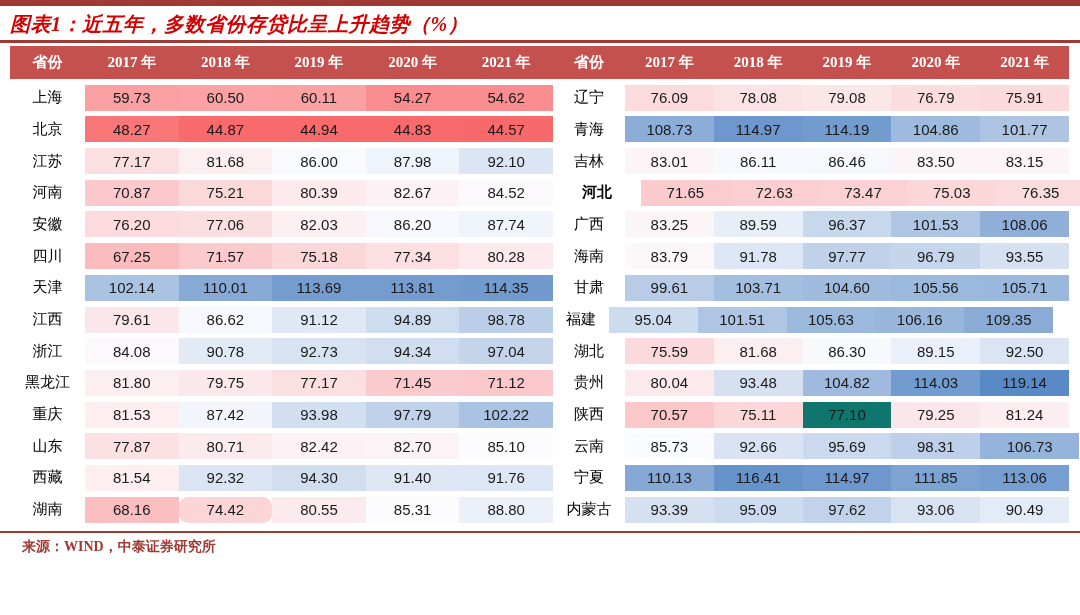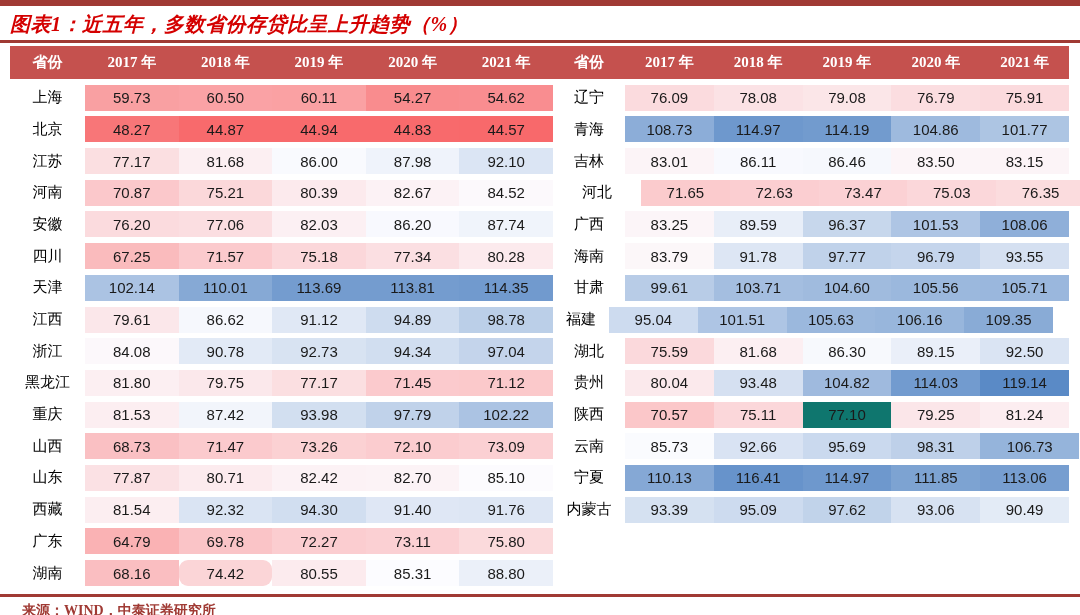--- a/index.html
+++ b/index.html
@@ -123,50 +123,34 @@
       </div>
       <div class="hrow body">
         <div class="bcell prov" style="width: 75px;">重庆</div>
         <div class="bcell val" style="width: 93.6px; background: rgb(252, 238, 241);">81.53</div>
         <div class="bcell val" style="width: 93.6px; background: rgb(242, 245, 251);">87.42</div>
         <div class="bcell val" style="width: 93.6px; background: rgb(210, 223, 240);">93.98</div>
         <div class="bcell val" style="width: 93.6px; background: rgb(192, 210, 234);">97.79</div>
         <div class="bcell val" style="width: 93.6px; background: rgb(171, 195, 227);">102.22</div>
       </div>
       <div class="hrow body">
-        <div class="bcell prov" style="width: 75px;">山西</div>
-        <div class="bcell val" style="width: 93.6px; background: rgb(250, 192, 195);">68.73</div>
-        <div class="bcell val" style="width: 93.6px; background: rgb(251, 202, 205);">71.47</div>
-        <div class="bcell val" style="width: 93.6px; background: rgb(251, 209, 211);">73.26</div>
-        <div class="bcell val" style="width: 93.6px; background: rgb(251, 204, 207);">72.10</div>
-        <div class="bcell val" style="width: 93.6px; background: rgb(251, 208, 211);">73.09</div>
-      </div>
-      <div class="hrow body">
         <div class="bcell prov" style="width: 75px;">山东</div>
         <div class="bcell val" style="width: 93.6px; background: rgb(251, 225, 228);">77.87</div>
         <div class="bcell val" style="width: 93.6px; background: rgb(252, 235, 238);">80.71</div>
         <div class="bcell val" style="width: 93.6px; background: rgb(252, 242, 245);">82.42</div>
         <div class="bcell val" style="width: 93.6px; background: rgb(252, 243, 246);">82.70</div>
         <div class="bcell val" style="width: 93.6px; background: rgb(252, 251, 254);">85.10</div>
       </div>
       <div class="hrow body">
         <div class="bcell prov" style="width: 75px;">西藏</div>
         <div class="bcell val" style="width: 93.6px; background: rgb(252, 238, 241);">81.54</div>
         <div class="bcell val" style="width: 93.6px; background: rgb(218, 228, 243);">92.32</div>
         <div class="bcell val" style="width: 93.6px; background: rgb(209, 222, 240);">94.30</div>
         <div class="bcell val" style="width: 93.6px; background: rgb(223, 231, 245);">91.40</div>
         <div class="bcell val" style="width: 93.6px; background: rgb(221, 230, 244);">91.76</div>
-      </div>
-      <div class="hrow body">
-        <div class="bcell prov" style="width: 75px;">广东</div>
-        <div class="bcell val" style="width: 93.6px; background: rgb(250, 178, 180);">64.79</div>
-        <div class="bcell val" style="width: 93.6px; background: rgb(250, 196, 199);">69.78</div>
-        <div class="bcell val" style="width: 93.6px; background: rgb(251, 205, 208);">72.27</div>
-        <div class="bcell val" style="width: 93.6px; background: rgb(251, 208, 211);">73.11</div>
-        <div class="bcell val" style="width: 93.6px; background: rgb(251, 218, 220);">75.80</div>
       </div>
       <div class="hrow body">
         <div class="bcell prov" style="width: 75px;">湖南</div>
         <div class="bcell val" style="width: 93.6px; background: rgb(250, 190, 193);">68.16</div>
         <div class="bcell val" style="width: 93.6px; background: rgb(251, 213, 215); border-radius: 9px;">74.42</div>
         <div class="bcell val" style="width: 93.6px; background: rgb(252, 235, 238);">80.55</div>
         <div class="bcell val" style="width: 93.6px; background: rgb(252, 252, 255);">85.31</div>
         <div class="bcell val" style="width: 93.6px; background: rgb(235, 240, 249);">88.80</div>
       </div>
     </div>
@@ -197,21 +181,21 @@
       </div>
       <div class="hrow body">
         <div class="bcell prov" style="width: 72px;">吉林</div>
         <div class="bcell val" style="width: 88.8px; background: rgb(252, 244, 247);">83.01</div>
         <div class="bcell val" style="width: 88.8px; background: rgb(248, 249, 254);">86.11</div>
         <div class="bcell val" style="width: 88.8px; background: rgb(246, 248, 253);">86.46</div>
         <div class="bcell val" style="width: 88.8px; background: rgb(252, 245, 248);">83.50</div>
         <div class="bcell val" style="width: 88.8px; background: rgb(252, 244, 247);">83.15</div>
       </div>
       <div class="hrow body">
-        <div class="bcell prov" style="width: 88px;">河北</div>
+        <div class="bcell prov" style="width: 88px; font-weight: bold;">河北</div>
         <div class="bcell val" style="width: 88.8px; background: rgb(251, 203, 205);">71.65</div>
         <div class="bcell val" style="width: 88.8px; background: rgb(251, 206, 209);">72.63</div>
         <div class="bcell val" style="width: 88.8px; background: rgb(251, 209, 212);">73.47</div>
         <div class="bcell val" style="width: 88.8px; background: rgb(251, 215, 218);">75.03</div>
         <div class="bcell val" style="width: 88.8px; background: rgb(251, 220, 222);">76.35</div>
       </div>
       <div class="hrow body">
         <div class="bcell prov" style="width: 72px;">广西</div>
         <div class="bcell val" style="width: 88.8px; background: rgb(252, 245, 248);">83.25</div>
         <div class="bcell val" style="width: 88.8px; background: rgb(232, 238, 248);">89.59</div>

